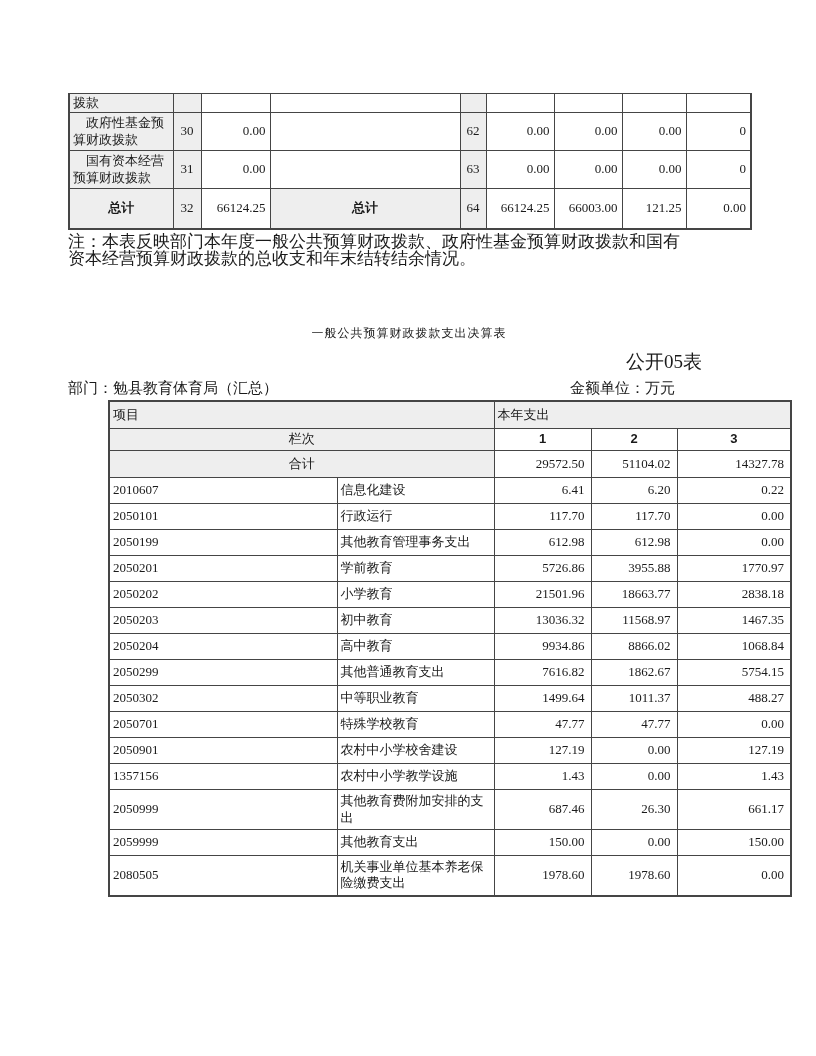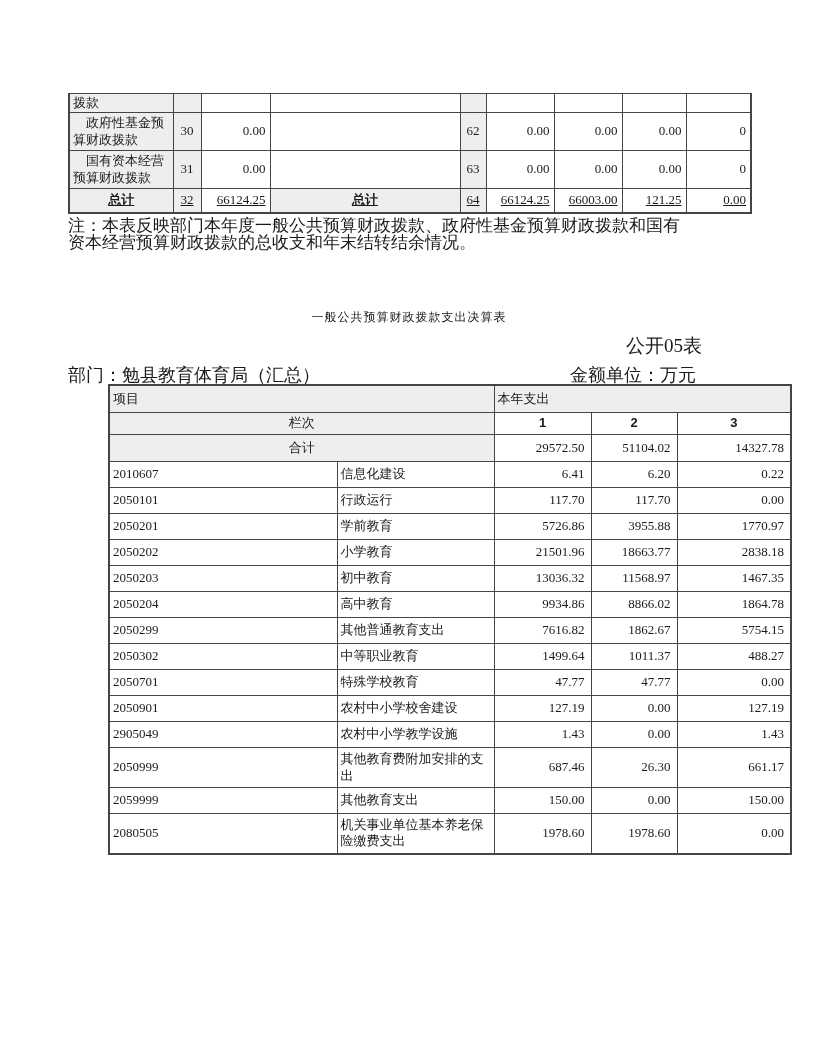--- a/index.html
+++ b/index.html
@@ -10,37 +10,37 @@
   }
   .content { margin-left:68px; width:682px; }
 
   table { border-collapse:collapse; table-layout:fixed; width:682px; }
   td { border:1px solid #454545; font-size:13px; overflow:hidden; padding:0 3px; line-height:1.25; }
 
   
   .top-table { margin-top:93px; border:2px solid #454545; border-top:1px solid #454545; }
   .top-table .r-clip  { height:19px; }
   .top-table .r-mid   { height:38px; }
-  .top-table .r-total { height:24px;text-decoration:underline; }
+  .top-table .r-total { height:40px; }
   .top-table .name  { text-align:left; }
   .top-table .ind   { text-indent:13px; }
   .top-table .rowno { text-align:center; padding:0 1px; }
   .top-table .num   { text-align:right; padding-right:4px; }
 
   .shade { background:#eeeeee; }
   .bold  { font-weight:bold; }
   .ctr   { text-align:center; }
 
   
   .note { margin-top:3px; width:618px; font-size:17px; line-height:17px; text-align:left; }
 
   
   .title   { margin-top:56px; text-align:center; font-size:12px; letter-spacing:1px; line-height:21px; }
   .pub-no  { margin-top:9px; text-align:right; padding-right:48px; font-size:19px; line-height:18px; }
-  .meta-row{ position:relative; margin-top:8px; height:19px; font-size:18px;text-align:center; }
+  .meta-row{ position:relative; margin-top:8px; height:19px; font-size:15px;text-align:center; }
   .meta-dept { position:absolute; left:0; top:0; }
   .meta-unit { position:absolute; left:502px; top:0; }
 
   
   .main-table { margin-top:2px; border:2px solid #454545;margin-left:40px; }
   .main-table .hr1 { height:28px; }
   .main-table .hr2 { height:84px; }
   .main-table .hr3 { height:22px; }
   .main-table .hrt { height:27px; }
   .main-table .dr  { height:26px; }
@@ -159,20 +159,27 @@
         <td class="num">0.22</td>
       </tr>
       <tr class="dr">
         <td class="left">2050101</td>
         <td class="left">行政运行</td>
         <td class="num">117.70</td>
         <td class="num">117.70</td>
         <td class="num">0.00</td>
       </tr>
       <tr class="dr">
+        <td class="left">2050199</td>
+        <td class="left">其他教育管理事务支出</td>
+        <td class="num">612.98</td>
+        <td class="num">612.98</td>
+        <td class="num">0.00</td>
+      </tr>
+      <tr class="dr">
         <td class="left">2050201</td>
         <td class="left">学前教育</td>
         <td class="num">5726.86</td>
         <td class="num">3955.88</td>
         <td class="num">1770.97</td>
       </tr>
       <tr class="dr">
         <td class="left">2050202</td>
         <td class="left">小学教育</td>
         <td class="num">21501.96</td>
@@ -184,21 +191,21 @@
         <td class="left">初中教育</td>
         <td class="num">13036.32</td>
         <td class="num">11568.97</td>
         <td class="num">1467.35</td>
       </tr>
       <tr class="dr">
         <td class="left">2050204</td>
         <td class="left">高中教育</td>
         <td class="num">9934.86</td>
         <td class="num">8866.02</td>
-        <td class="num">1864.78</td>
+        <td class="num">1068.84</td>
       </tr>
       <tr class="dr">
         <td class="left">2050299</td>
         <td class="left">其他普通教育支出</td>
         <td class="num">7616.82</td>
         <td class="num">1862.67</td>
         <td class="num">5754.15</td>
       </tr>
       <tr class="dr">
         <td class="left">2050302</td>
@@ -215,21 +222,21 @@
         <td class="num">0.00</td>
       </tr>
       <tr class="dr">
         <td class="left">2050901</td>
         <td class="left">农村中小学校舍建设</td>
         <td class="num">127.19</td>
         <td class="num">0.00</td>
         <td class="num">127.19</td>
       </tr>
       <tr class="dr">
-        <td class="left">2905049</td>
+        <td class="left">1357156</td>
         <td class="left">农村中小学教学设施</td>
         <td class="num">1.43</td>
         <td class="num">0.00</td>
         <td class="num">1.43</td>
       </tr>
       <tr class="dr2">
         <td class="left">2050999</td>
         <td class="left">其他教育费附加安排的支出</td>
         <td class="num">687.46</td>
         <td class="num">26.30</td>

